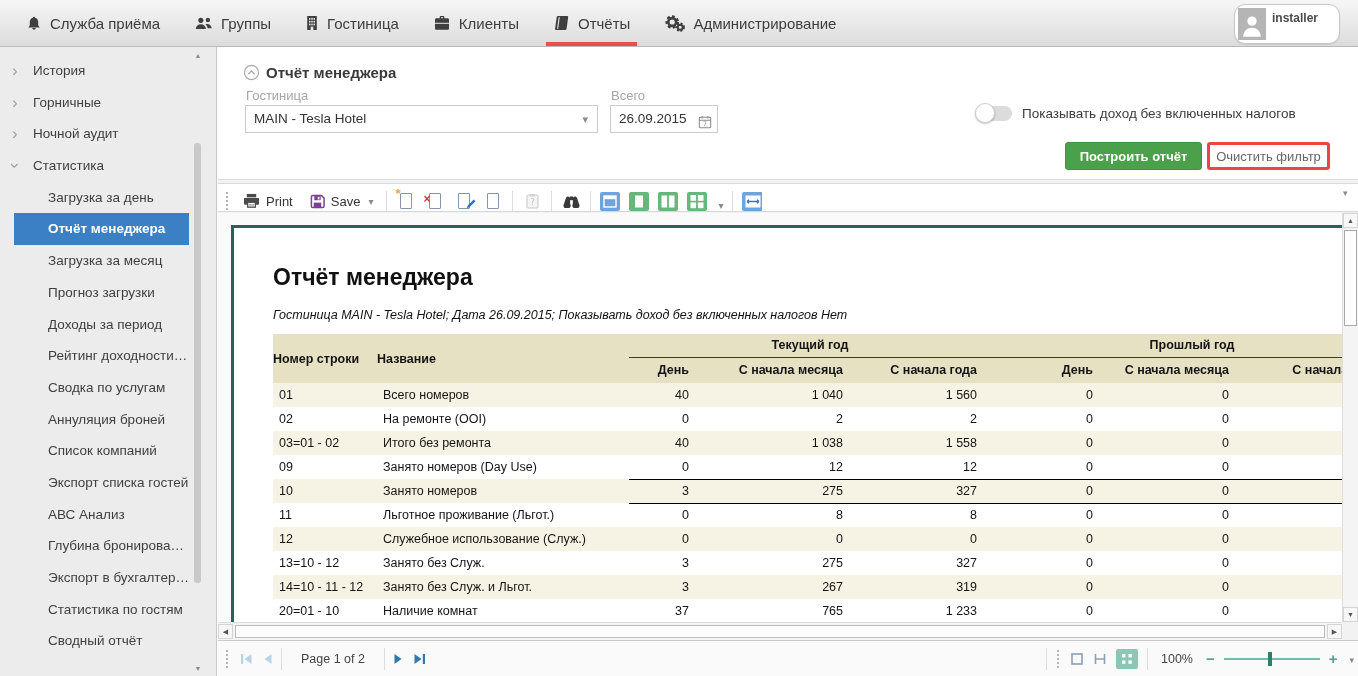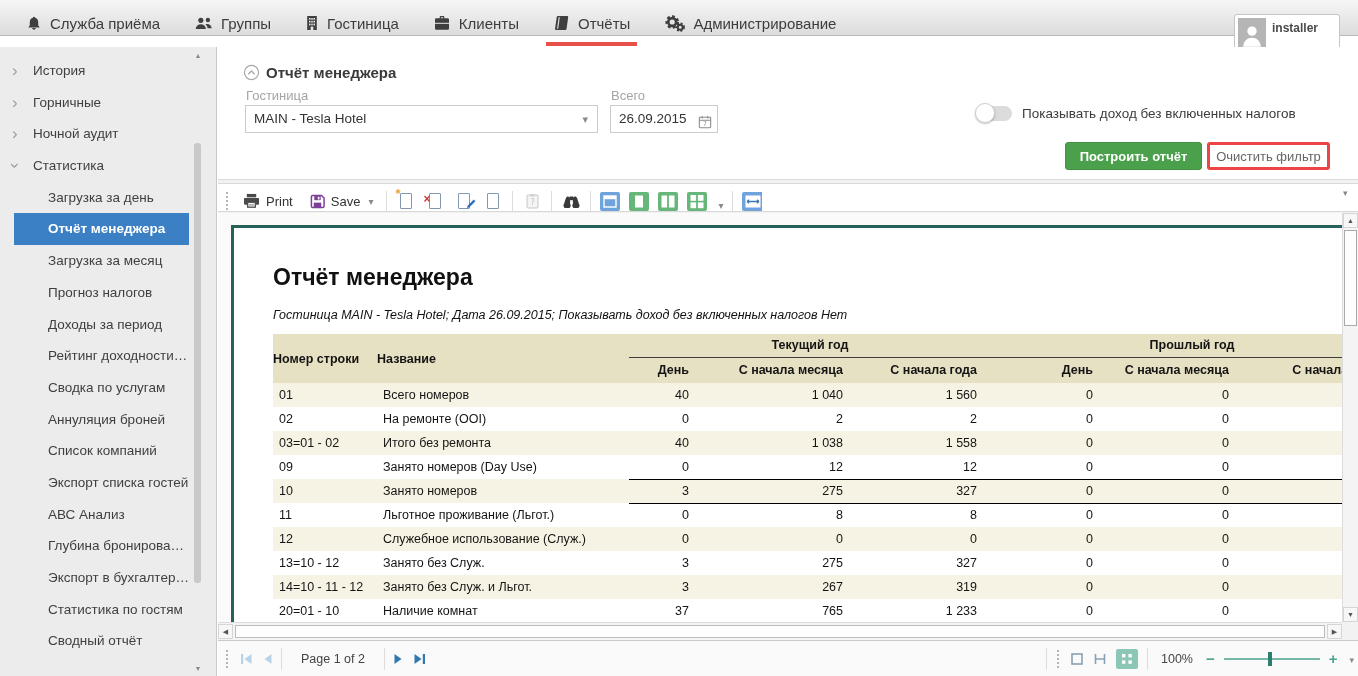--- a/index.html
+++ b/index.html
@@ -1,28 +1,28 @@
 <!DOCTYPE html>
 <html><head>
 <meta charset="utf-8">
 <style>
   * { margin:0; padding:0; box-sizing:border-box; }
   html,body { width:1358px; height:676px; font-family:"Liberation Sans","DejaVu Sans",sans-serif; background:#fff; }
   .screen { position:relative; width:1358px; height:676px; overflow:hidden; background:#fff; }
 
   
-  .topnav { position:absolute; left:0; top:0; width:1358px; height:36px;
+  .topnav { position:absolute; left:0; top:0; width:1358px; height:47px;
     background:linear-gradient(#f6f6f6,#dcdcdc); border-bottom:1px solid #b9b9b9; }
   .nav-items { position:absolute; left:26px; top:0; height:46px; display:flex; align-items:center; gap:34px; }
   .nav-item { position:relative; height:46px; display:flex; align-items:center; gap:8px; cursor:pointer; }
   .nav-item .nav-label { font-size:15px; color:#3d3d3d; }
   .nav-item.active::after { content:""; position:absolute; left:-7px; right:-7px; bottom:0; height:4px; background:#e8514a; }
   .nav-ico { display:flex; align-items:center; }
-  .user-badge { position:absolute; right:18px; top:14px; width:106px; height:40px; background:#fff;
-    border:1px solid #c6c6c6; border-radius:3px; box-shadow:0 1px 1px rgba(0,0,0,.08); display:flex; padding:3px; }
+  .user-badge { position:absolute; right:18px; top:4px; width:106px; height:40px; background:#fff;
+    border:1px solid #c6c6c6; border-radius:11px; box-shadow:0 1px 1px rgba(0,0,0,.08); display:flex; padding:3px; }
   .avatar { width:28px; height:32px; background:#b5b5b5; display:flex; align-items:flex-end; justify-content:center; overflow:hidden; }
   .user-name { font-size:12px; font-weight:bold; color:#4a4a4a; margin:3px 0 0 6px; }
 
   
   .sidebar { position:absolute; left:0; top:47px; width:217px; bottom:0; background:#ececec;
     border-right:1px solid #c9c9c9; overflow:hidden; }
   .side-items { padding-top:8px; }
   .side-item { position:relative; height:31.7px; line-height:31.7px; font-size:13.5px; color:#3f3f3f;
     white-space:nowrap; cursor:pointer; }
   .side-item.group { padding-left:33px; }
@@ -214,21 +214,21 @@
 
   <aside class="sidebar">
     <div class="side-items" id="side-items">
         <div class="side-item group"><span class="chev">›</span><span class="lbl">История</span></div>
         <div class="side-item group"><span class="chev">›</span><span class="lbl">Горничные</span></div>
         <div class="side-item group"><span class="chev">›</span><span class="lbl">Ночной аудит</span></div>
         <div class="side-item group"><span class="chev exp">›</span><span class="lbl">Статистика</span></div>
         <div class="side-item sub"><span class="lbl">Загрузка за день</span></div>
         <div class="side-item sub selected"><span class="lbl">Отчёт менеджера</span></div>
         <div class="side-item sub"><span class="lbl">Загрузка за месяц</span></div>
-        <div class="side-item sub"><span class="lbl">Прогноз налогов</span></div>
+        <div class="side-item sub"><span class="lbl">Прогноз загрузки</span></div>
         <div class="side-item sub"><span class="lbl">Доходы за период</span></div>
         <div class="side-item sub"><span class="lbl">Рейтинг доходности з...</span></div>
         <div class="side-item sub"><span class="lbl">Сводка по услугам</span></div>
         <div class="side-item sub"><span class="lbl">Аннуляция броней</span></div>
         <div class="side-item sub"><span class="lbl">Список компаний</span></div>
         <div class="side-item sub"><span class="lbl">Экспорт списка гостей</span></div>
         <div class="side-item sub"><span class="lbl">АВС Анализ</span></div>
         <div class="side-item sub"><span class="lbl">Глубина бронирован...</span></div>
         <div class="side-item sub"><span class="lbl">Экспорт в бухгалтерию</span></div>
         <div class="side-item sub"><span class="lbl">Статистика по гостям</span></div>

